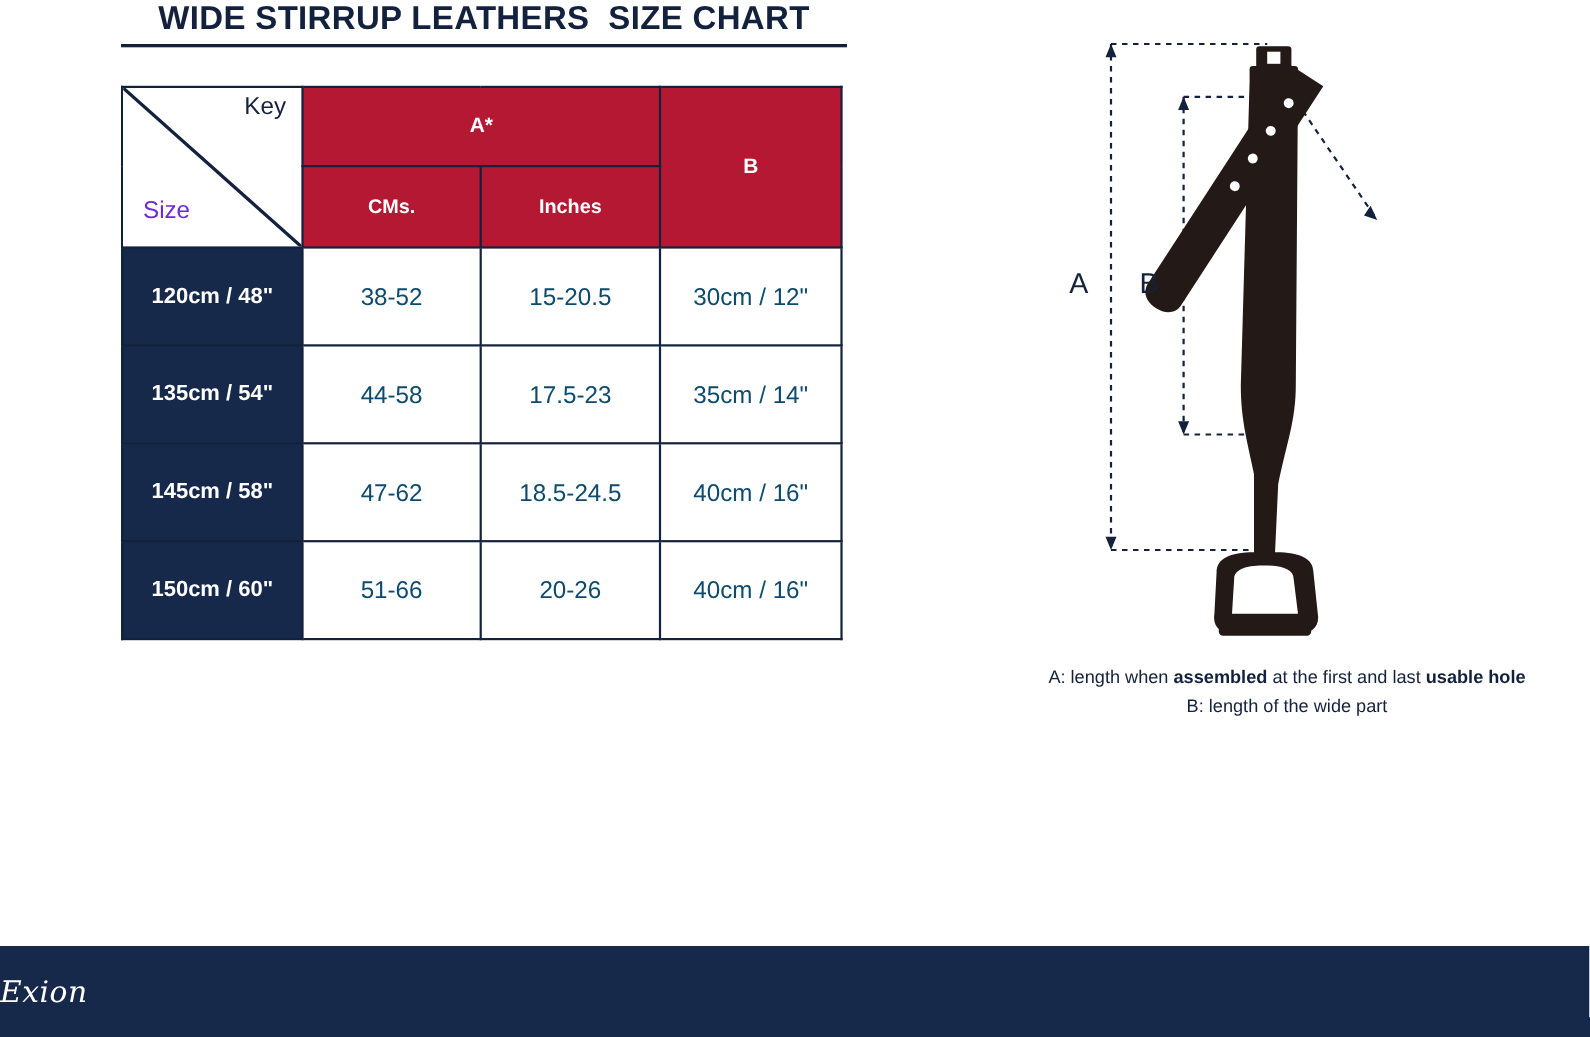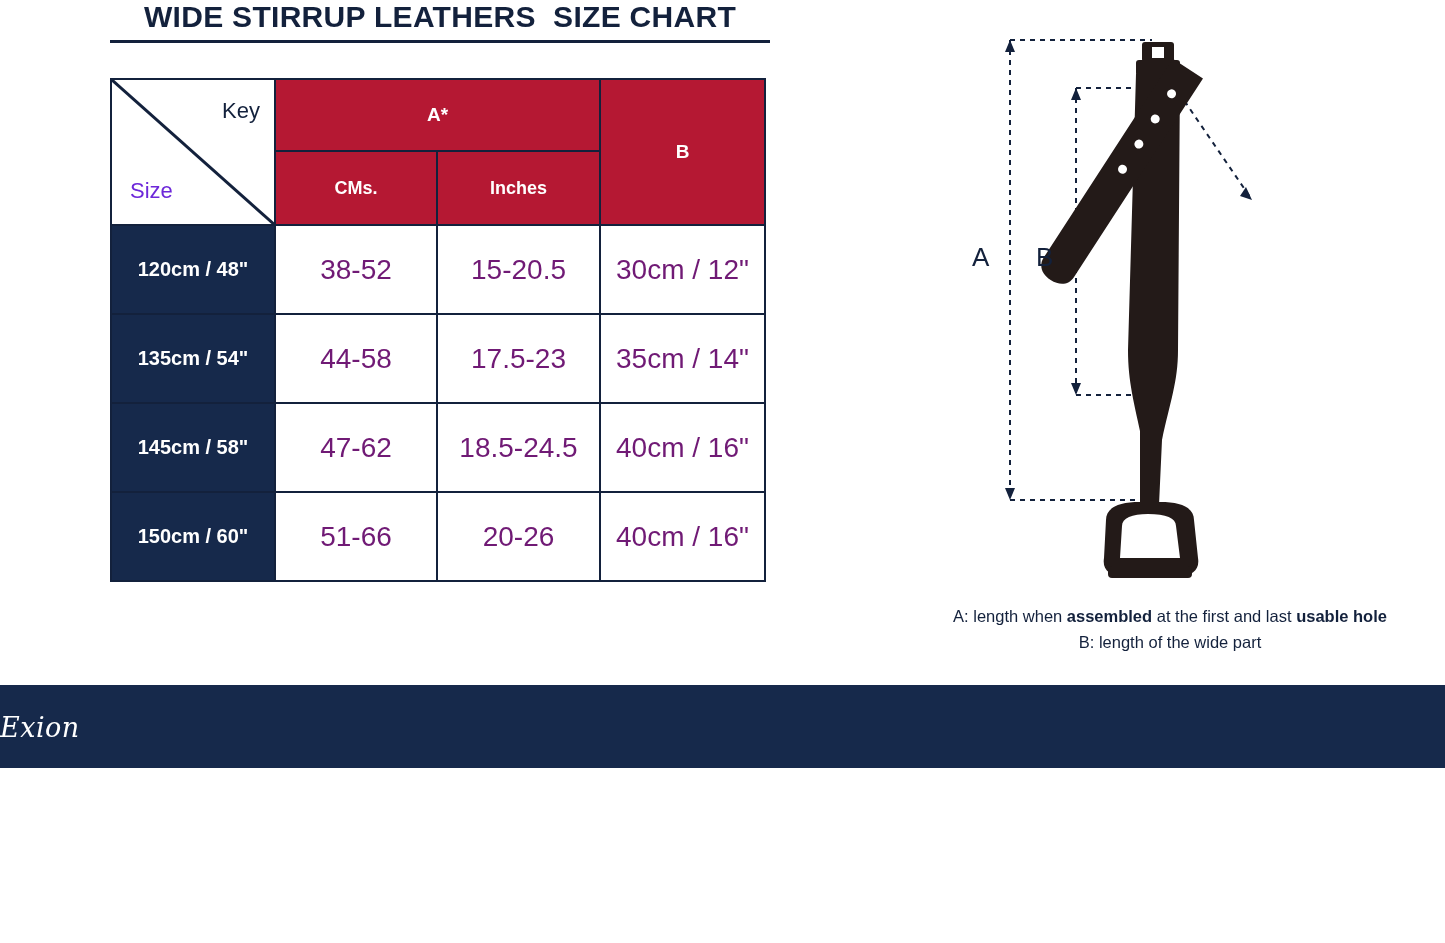--- a/index.html
+++ b/index.html
@@ -7,21 +7,21 @@
     margin: 0; padding: 0;
     width: 1445px; height: 943px;
     background: #ffffff;
     font-family: "Liberation Sans", sans-serif;
     color: #16233f;
     overflow: hidden;
   }
   .page {
     position: relative;
     width: 1445px;
-    height: 768px;
+    height: 943px;
     background: #ffffff;
   }
 
   
   .title {
     position: absolute;
     left: 110px;
     top: 0px;
     width: 660px;
     text-align: center;
@@ -64,21 +64,21 @@
     position: relative;
     height: 146px;
   }
   .corner .diag {
     position: absolute;
     left: 0; top: 0; right: 0; bottom: 0;
   }
   .corner .key {
     position: absolute;
     right: 14px;
-    top: 18px;
+    top: 4px;
     font-size: 22px;
     color: #13213c;
     font-weight: normal;
     margin-left: 41px;
   }
   .corner .sizelbl {
     position: absolute;
     left: 18px;
     bottom: 20px;
     font-size: 22px;
@@ -87,22 +87,22 @@
   }
   td.size-cell {
     background: #16294b;
     color: #ffffff;
     font-weight: bold;
     font-size: 20px;
     height: 89px;
   }
   td.val-cell {
     background: #ffffff;
-    color: #701a75;
-    font-size: 28px;
+    color: #0c4a6e;
+    font-size: 22px;
     font-weight: normal;
     height: 89px;
   }
   .footnote {
     position: absolute;
     left: 90px;
     top: 617px;
     width: 700px;
     text-align: center;
     font-size: 16.5px;

